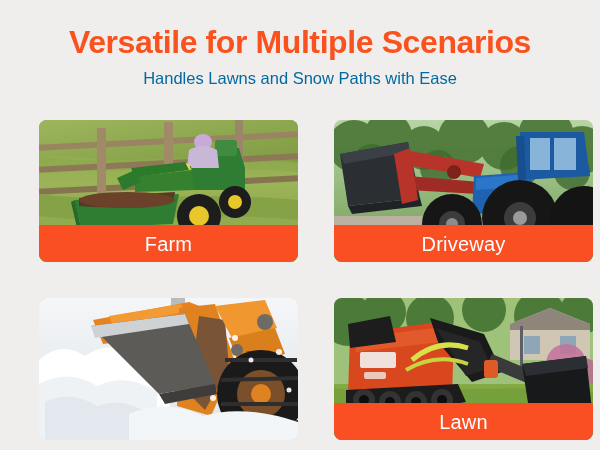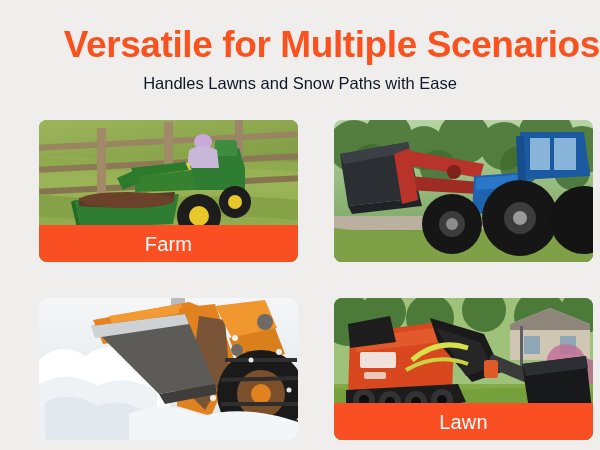--- a/index.html
+++ b/index.html
@@ -20,32 +20,31 @@
     box-sizing: border-box;
   }
 
   
   .header {
     text-align: center;
     padding-top: 26px;
   }
   .title {
     margin: 0;
-    font-size: 37px;
+    font-size: 32px;
     font-weight: bold;
     letter-spacing: -0.4px;
     color: #f9521e;
     line-height: 1.05;
-    text-align: right;
   }
   .subtitle {
     margin: 9px 0 0 0;
     font-size: 16.5px;
     font-weight: normal;
-    color: #0f172a;
+    color: #0369a1;
     line-height: 1.2;
   }
 
   
   .cards {
     position: absolute;
     left: 39px;
     top: 120px;
     width: 523px;
     display: grid;
@@ -214,20 +213,23 @@
 
           <circle cx="118" cy="104" r="30" fill="#161616"></circle>
           <circle cx="118" cy="104" r="13" fill="#3c3c3c"></circle>
           <circle cx="118" cy="104" r="6" fill="#8c8c8c"></circle>
           <circle cx="186" cy="98" r="38" fill="#161616"></circle>
           <circle cx="186" cy="98" r="16" fill="#3c3c3c"></circle>
           <circle cx="186" cy="98" r="7" fill="#9a9a9a"></circle>
           <circle cx="250" cy="100" r="34" fill="#141414"></circle>
         </svg>
       </div>
+      <div class="label-bar">
+        <span class="label-text">Driveway</span>
+      </div>
     </div>
 
     <div class="card">
       <div class="photo">
         <svg viewBox="0 0 259 142" preserveAspectRatio="xMidYMid slice">
           <defs>
             <linearGradient id="snowbg" x1="0" y1="0" x2="0" y2="1">
               <stop offset="0" stop-color="#f4f6f8"></stop>
               <stop offset="1" stop-color="#dfe4e8"></stop>
             </linearGradient>

